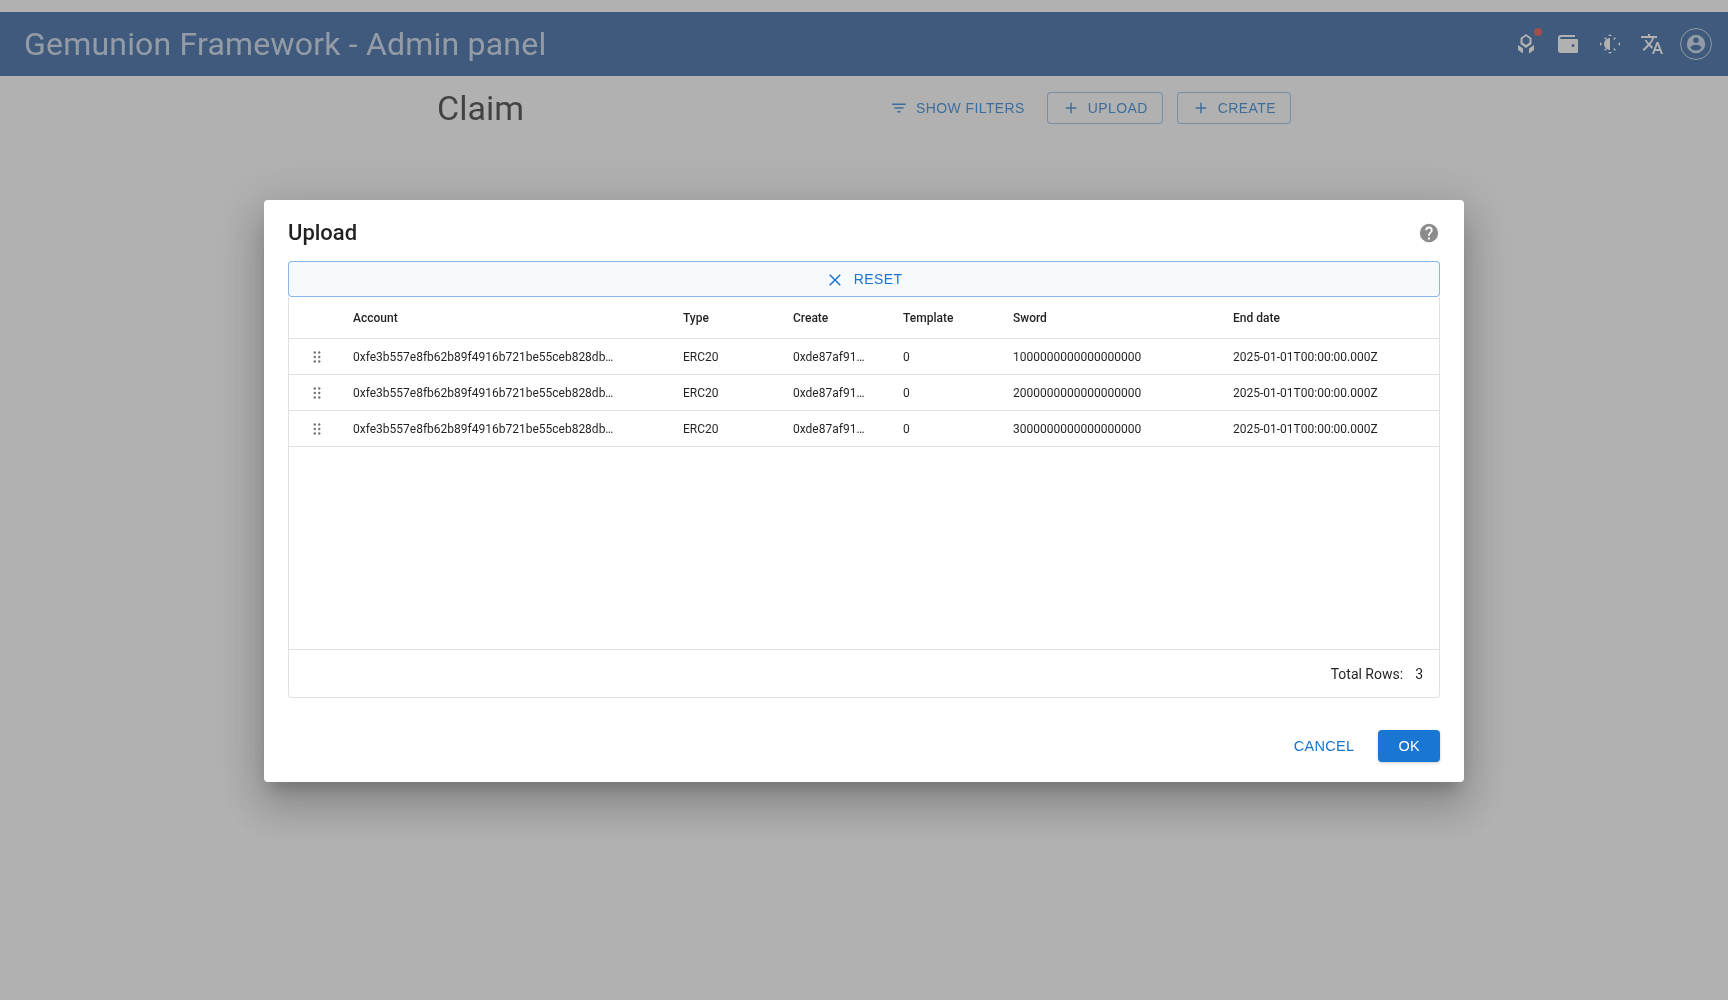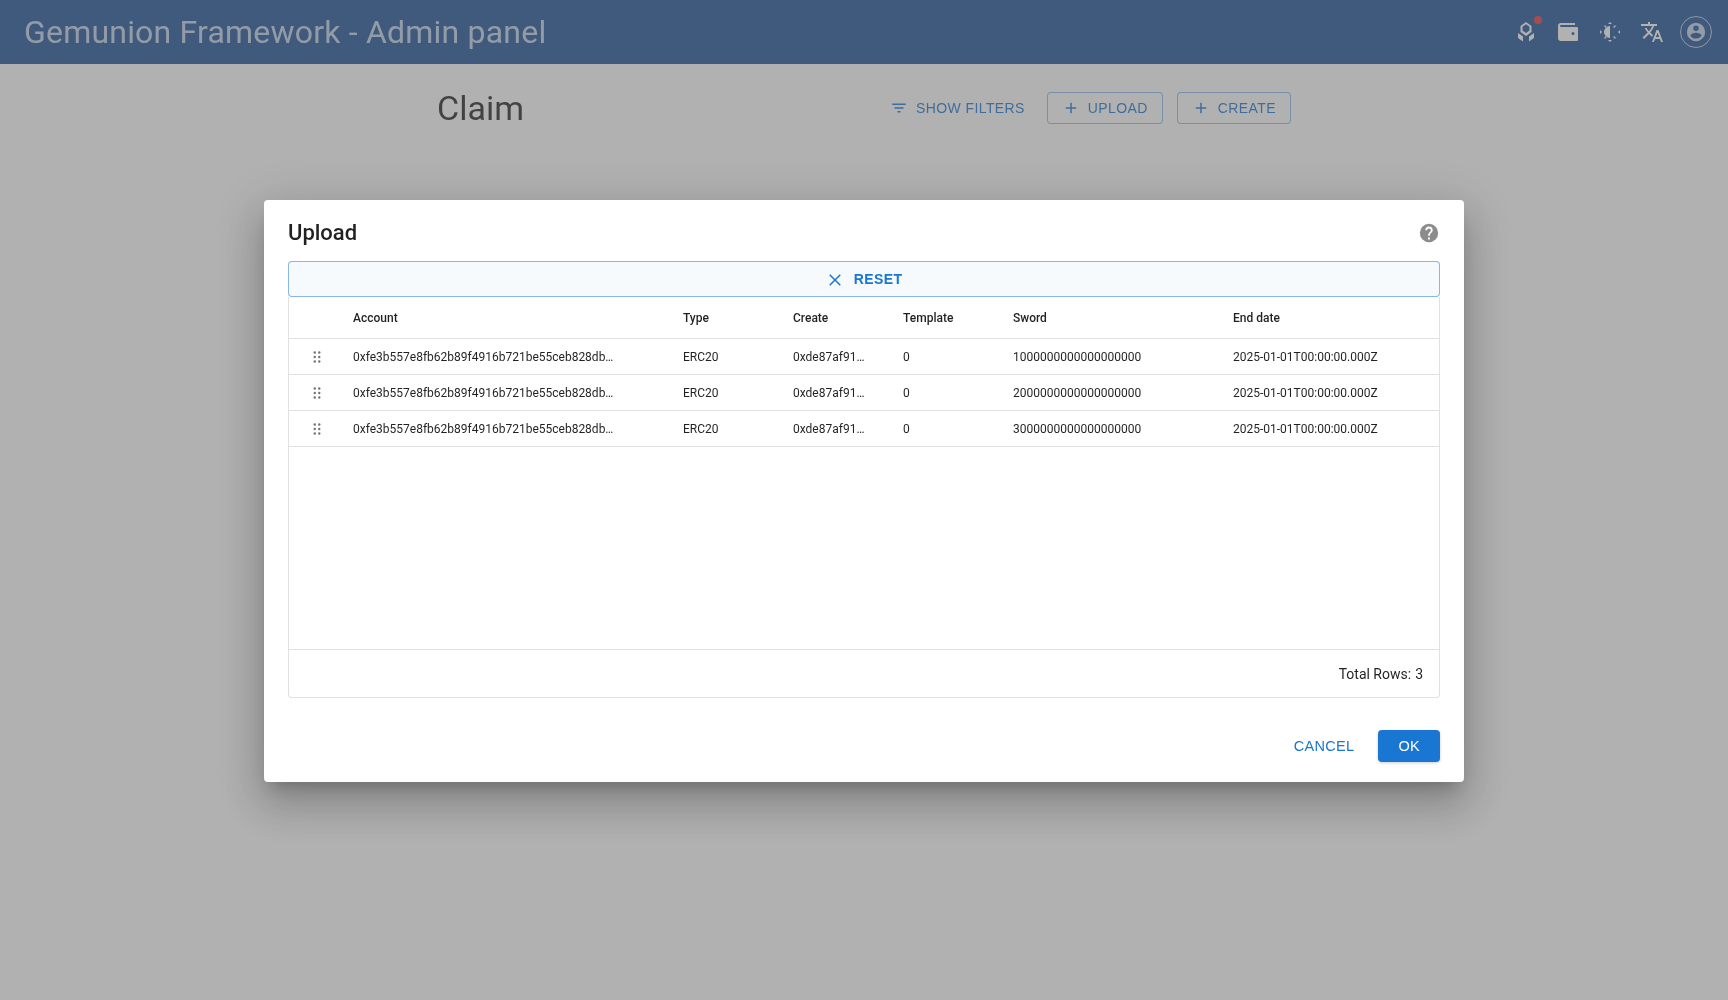--- a/index.html
+++ b/index.html
@@ -1,21 +1,21 @@
 <!DOCTYPE html>
 <html><head>
 <meta charset="utf-8">
 <style>
   * { box-sizing: border-box; margin: 0; padding: 0; }
   html, body { width: 1728px; height: 1000px; font-family: Roboto, "Helvetica Neue", Arial, sans-serif; overflow: hidden; background: #fff; color: rgba(0,0,0,0.87); }
   .viewport { position: relative; width: 1728px; height: 1000px; }
 
   
   .appbar {
-    position: absolute; top:0; left:0; right:0; height:64px;
+    position: absolute; top:12px; left:0; right:0; height:64px;
     background: #1a5094; 
     display:flex; align-items:center; justify-content:space-between;
     padding: 0 16px 0 24px;
     color:#fff;
   }
   .appbar-title { font-size: 32px; font-weight: 400; color: #c3d4e8; letter-spacing: 0.2px; }
   .appbar-actions { display:flex; align-items:center; gap: 14px; }
   .appbar-icon { width:28px; height:28px; display:flex; align-items:center; justify-content:center; fill:#fff; color:#fff; position:relative; cursor:pointer; }
   .appbar-icon svg { width:24px; height:24px; fill: currentColor; }
   .badge-dot { position:absolute; top:-2px; right:-2px; width:8px; height:8px; background:#e53935; border-radius:50%; }
@@ -78,21 +78,21 @@
   }
   .dialog-header { display:flex; justify-content:space-between; align-items:center; margin-bottom: 16px; }
   .dialog-title { font-size:22px; font-weight:500; }
   .help-icon { width:22px; height:22px; color: rgba(0,0,0,0.45); cursor:pointer; }
   .help-icon svg { width:22px; height:22px; fill: currentColor; }
 
   .reset-btn {
     width:100%; border:1px solid rgba(25,118,210,0.5); background: rgba(25,118,210,0.04);
     color:#1976d2; border-radius:4px; height:36px;
     display:flex; align-items:center; justify-content:center; gap:10px;
-    text-transform:uppercase; font-size:14px; font-weight:700; letter-spacing:0.4px;
+    text-transform:uppercase; font-size:14px; font-weight:400; letter-spacing:0.4px;
     cursor:pointer;
   }
   .reset-btn svg { width:18px; height:18px; fill: currentColor; }
   .grid-wrap { border:1px solid #e0e0e0; border-radius:4px; margin-top: 0; }
 
   .grid-header, .grid-row {
     display:grid;
     grid-template-columns: 56px 330px 110px 110px 110px 220px 220px;
     align-items:center;
     font-size:12px;
@@ -102,21 +102,21 @@
   .grid-row { height:36px; border-bottom:1px solid #e0e0e0; color: rgba(0,0,0,0.87); }
   .grid-body { height: 310px; overflow:auto; }
   .drag-handle { display:flex; justify-content:center; color: rgba(0,0,0,0.55); cursor:grab; }
   .drag-handle svg { width:18px; height:18px; fill: currentColor; }
 
   .grid-footer {
     display:flex; justify-content:flex-end; align-items:center;
     height:48px; border-top:1px solid #e0e0e0; padding: 0 16px;
     font-size:14px; color: rgba(0,0,0,0.87);
   }
-  .footer-label { margin-right:4px; }
+  .footer-label { margin-right:12px; }
 
   .dialog-actions { display:flex; justify-content:flex-end; gap: 12px; margin-top: 32px; }
   .btn-text {
     color:#1976d2; background:none; border:none; text-transform:uppercase;
     font-size:14.5px; font-weight:500; padding: 8px 12px; border-radius:4px; cursor:pointer; letter-spacing:0.3px;
   }
   .btn-contained {
     color:#fff; background:#1976d2; border:none; text-transform:uppercase;
     font-size:14.5px; font-weight:500; padding: 8px 20px; border-radius:4px; cursor:pointer; letter-spacing:0.3px;
     box-shadow: 0 1px 3px rgba(0,0,0,0.2);

